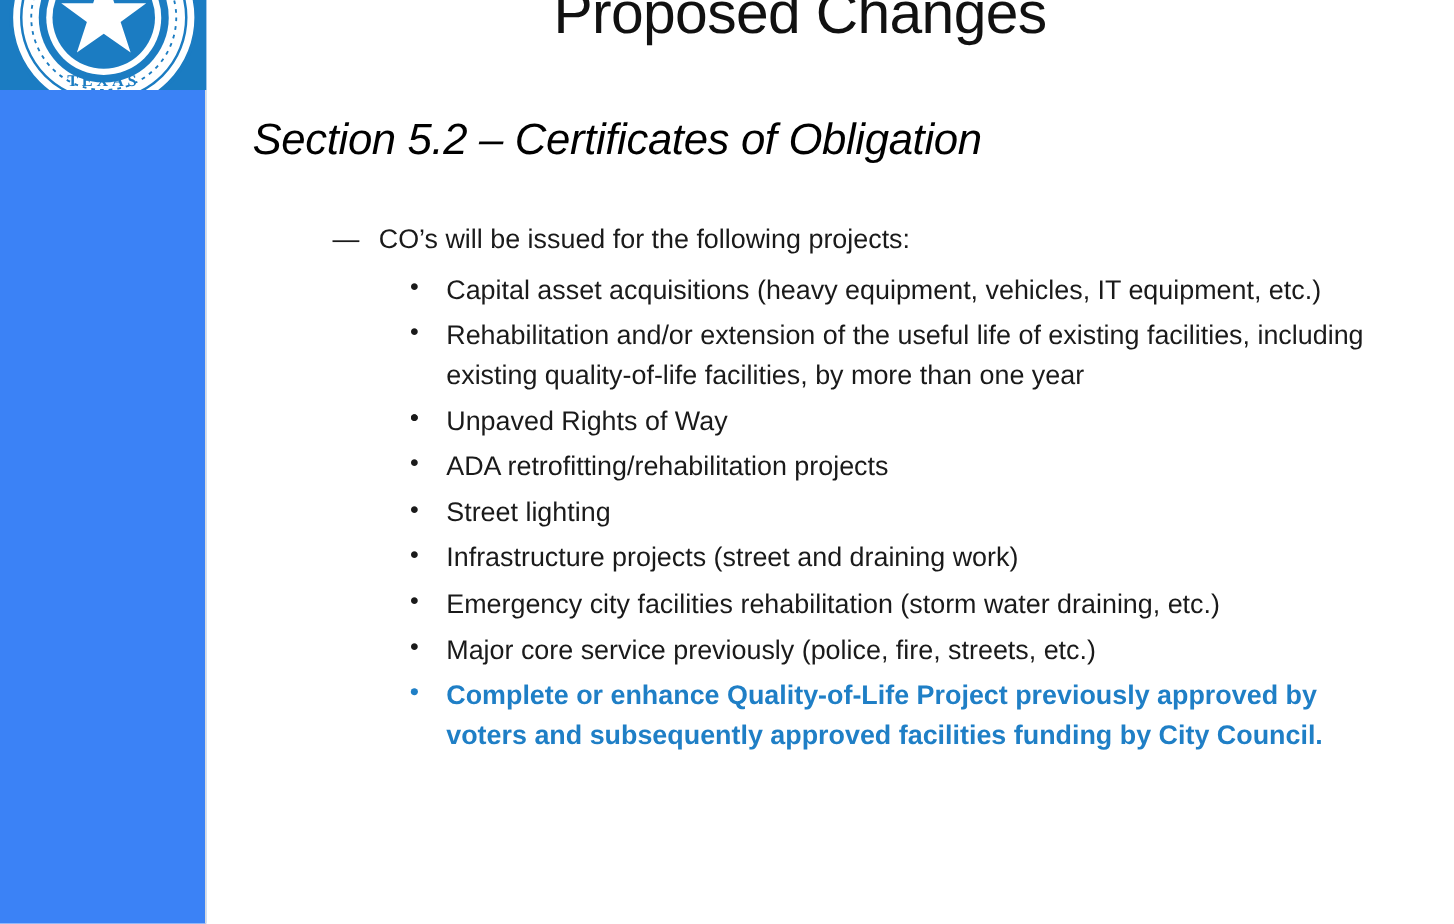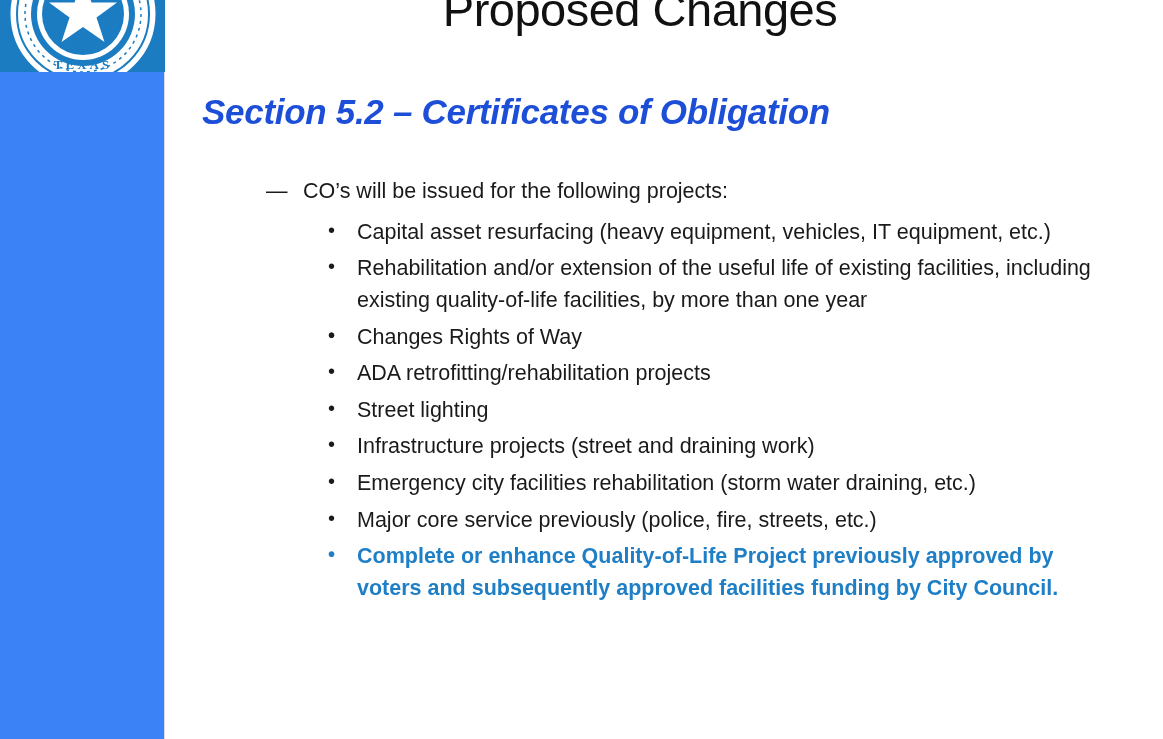--- a/index.html
+++ b/index.html
@@ -68,22 +68,22 @@
     letter-spacing: -0.5px;
     white-space: nowrap;
   }
 
   .section-heading {
     position: absolute;
     left: 37px;
     top: 92px;
     font-size: 35px;
     font-style: italic;
-    font-weight: 700;
-    color: #1d4ed8;
+    font-weight: 400;
+    color: #000000;
     letter-spacing: -0.3px;
     text-align: right;
   }
 
   .bullets {
     position: absolute;
     left: 0;
     top: 178px;
     width: 998px;
   }
@@ -170,32 +170,32 @@
     <div class="bullets">
 
       <div class="level1">
         <span class="dash">—</span>
         <span class="l1-text">CO’s will be issued for the following projects:</span>
       </div>
 
       <ul class="level2-list">
         <li class="level2">
           <span class="dot">•</span>
-          <span>Capital asset resurfacing (heavy equipment, vehicles, IT equipment, etc.)</span>
+          <span>Capital asset acquisitions (heavy equipment, vehicles, IT equipment, etc.)</span>
         </li>
         <li class="level2">
           <span class="dot">•</span>
           <span>Rehabilitation and/or extension of the useful life of existing facilities, including existing quality-of-life facilities, by more than one year</span>
         </li>
         <li class="level2">
           <span class="dot">•</span>
         </li>
         <li class="level2">
           <span class="dot">•</span>
-          <span>Changes Rights of Way</span>
+          <span>Unpaved Rights of Way</span>
         </li>
         <li class="level2">
           <span class="dot">•</span>
           <span>ADA retrofitting/rehabilitation projects</span>
         </li>
         <li class="level2">
           <span class="dot">•</span>
           <span>Street lighting</span>
         </li>
         <li class="level2">

